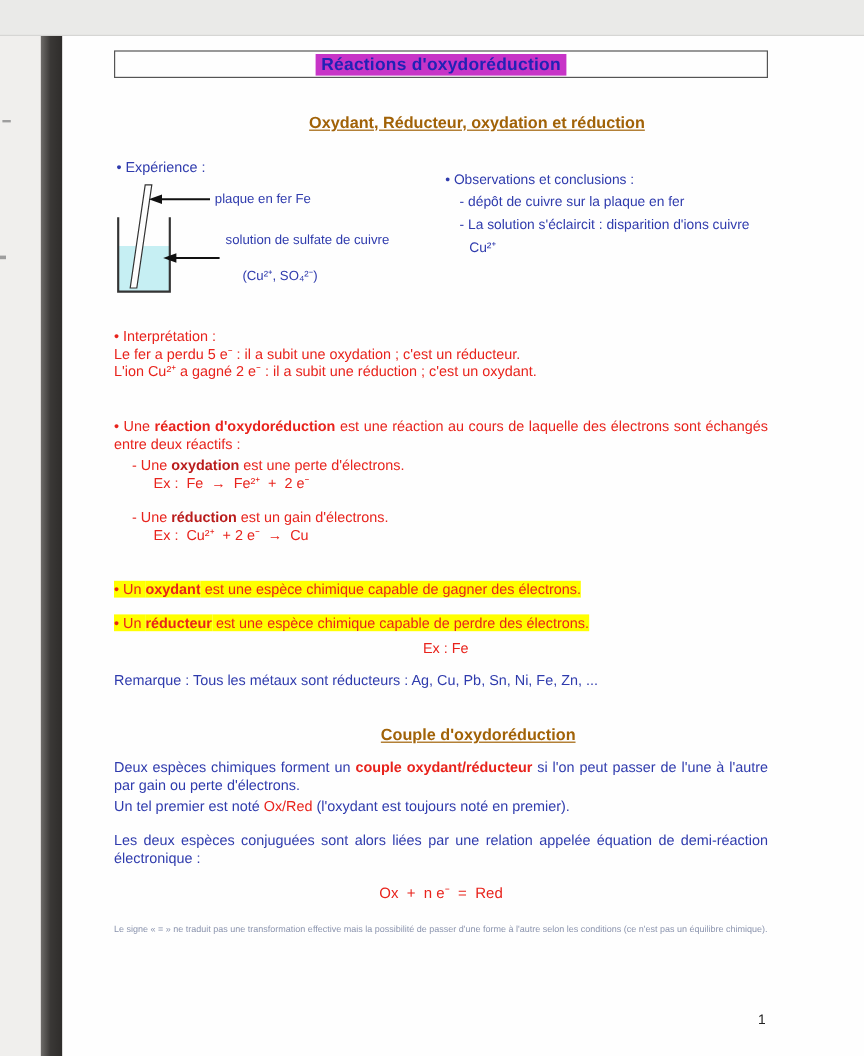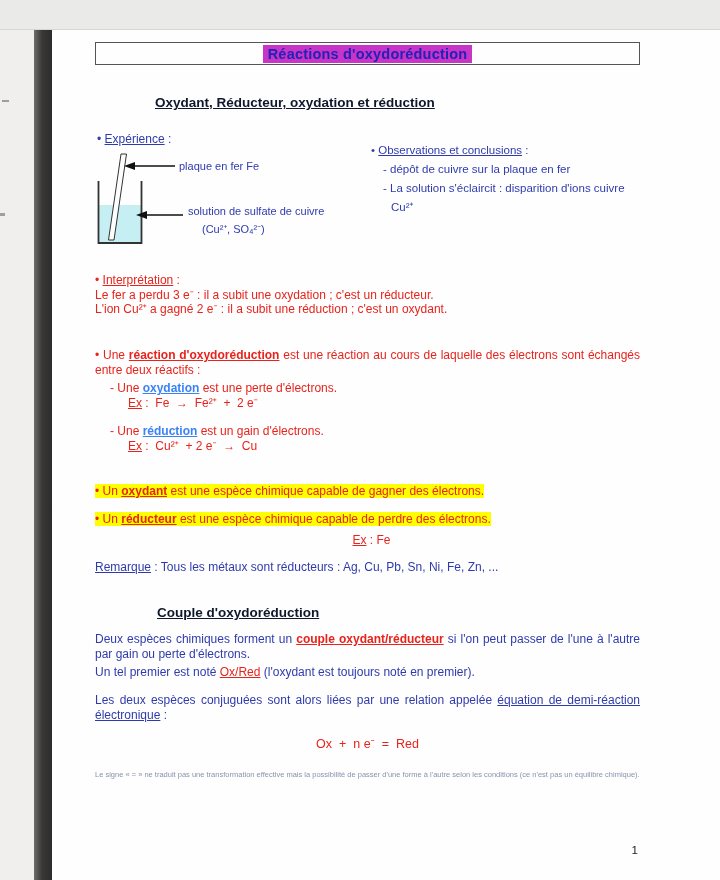--- a/index.html
+++ b/index.html
@@ -17,27 +17,27 @@
   .spine { position:absolute; top:30px; left:34px; width:18px; height:850px;
            background:linear-gradient(90deg,#6f6d6a,#3a3836 45%,#2e2c2a); }
   .page { position:absolute; top:30px; left:52px; width:668px; height:850px;
           background:#fefefe; padding:12px 80px 0 43px; font-size:12px; }
 
   .title-box { border:1px solid #555; height:23px; display:flex; align-items:center;
                justify-content:center; margin-bottom:30px; }
   .title-text { background:#c734c7; color:#2222b5; font-weight:bold; font-size:14.5px;
                 padding:1px 5px; letter-spacing:0.2px; }
 
-  .h-green { color:#0f172a; font-weight:bold; font-size:13.5px; text-decoration:underline; }
+  .h-green { color:#a16207; font-weight:bold; font-size:13.5px; text-decoration:underline;text-align:center; }
   .h1 { margin:0 0 22px 60px; }
   .h2 { margin:30px 0 12px 62px; }
 
   .line { font-size:12px; line-height:15px; }
-  .c-blue { color:#2f3bad; } .c-red { color:#e8231c; } .c-green { color:#3b82f6; }
-  .u { text-decoration:underline; } .b { font-weight:bold; }
+  .c-blue { color:#2f3bad; } .c-red { color:#e8231c; } .c-green { color:#b91c1c; }
+  .u { } .b { font-weight:bold; }
   .hl-y { background:#ffff00; }
   .c-foot { color:#8a93ad; }
   .just { text-align:justify; }
   .pre { white-space:pre; }
 
   .p-exp { margin-left:2px; }
   .figure { position:relative; height:116px; margin:2px 0 8px 0; }
   .fig-svg { position:absolute; left:0; top:0; }
   .fig-label { position:absolute; font-size:11px; color:#2f3bad; white-space:nowrap; }
   .obs { position:absolute; left:276px; top:-8px; width:292px; }
@@ -92,33 +92,33 @@
       <g>
         <line x1="80" y1="17" x2="38" y2="17" stroke="#111" stroke-width="1.6"></line>
         <polygon points="29,17 40,13 40,21" fill="#111"></polygon>
       </g>
       <g>
         <line x1="88" y1="66" x2="50" y2="66" stroke="#111" stroke-width="1.6"></line>
         <polygon points="41,66 52,62 52,70" fill="#111"></polygon>
       </g>
     </svg>
     <span class="fig-label" style="left:84px;top:11px">plaque en fer Fe</span>
-    <span class="fig-label" style="left:93px;top:56px">solution de sulfate de cuivre</span>
+    <span class="fig-label" style="left:93px;top:45px">solution de sulfate de cuivre</span>
     <span class="fig-label" style="left:107px;top:72px">(Cu²⁺, SO₄²⁻)</span>
 
     <div class="obs">
       <p><span class="c-blue">• </span><span class="c-blue u">Observations et conclusions</span><span class="c-blue"> :</span></p>
       <p class="obs-i1"><span class="c-blue">- dépôt de cuivre sur la plaque en fer</span></p>
       <p class="obs-i1"><span class="c-blue">- La solution s'éclaircit : disparition d'ions cuivre</span></p>
       <p class="obs-i2"><span class="c-blue">Cu²⁺</span></p>
     </div>
   </div>
 
   <p class="line p-interp-label"><span class="c-red">• </span><span class="c-red u">Interprétation</span><span class="c-red"> :</span></p>
-  <p class="line interp"><span class="c-red">Le fer a perdu 3 e⁻ : il a subit une oxydation ; c'est un réducteur.</span></p>
+  <p class="line interp"><span class="c-red">Le fer a perdu 5 e⁻ : il a subit une oxydation ; c'est un réducteur.</span></p>
   <p class="line interp"><span class="c-red">L'ion Cu²⁺ a gagné 2 e⁻ : il a subit une réduction ; c'est un oxydant.</span></p>
 
   <p class="line p-def just"><span class="c-red">• Une </span><span class="c-red b u">réaction d'oxydoréduction</span><span class="c-red"> est une réaction au cours de laquelle des électrons sont échangés entre deux réactifs :</span></p>
   <p class="line p-oxy"><span class="c-red">- Une </span><span class="c-green b u">oxydation</span><span class="c-red"> est  une perte d'électrons.</span></p>
   <p class="line p-oxy-ex pre"><span class="c-red u">Ex</span><span class="c-red"> :  Fe  →  Fe²⁺  +  2 e⁻</span></p>
   <p class="line p-red"><span class="c-red">- Une </span><span class="c-green b u">réduction</span><span class="c-red"> est un gain d'électrons.</span></p>
   <p class="line p-red-ex pre"><span class="c-red u">Ex</span><span class="c-red"> :  Cu²⁺  + 2 e⁻  →  Cu</span></p>
 
   <p class="line p-oxydant"><span class="c-red hl-y">• Un </span><span class="c-red b u hl-y">oxydant</span><span class="c-red hl-y"> est une espèce chimique capable de gagner des électrons.</span></p>
   <p class="line p-reducteur"><span class="c-red hl-y">• Un </span><span class="c-red b u hl-y">réducteur</span><span class="c-red hl-y"> est une espèce chimique capable de perdre des électrons.</span></p>

